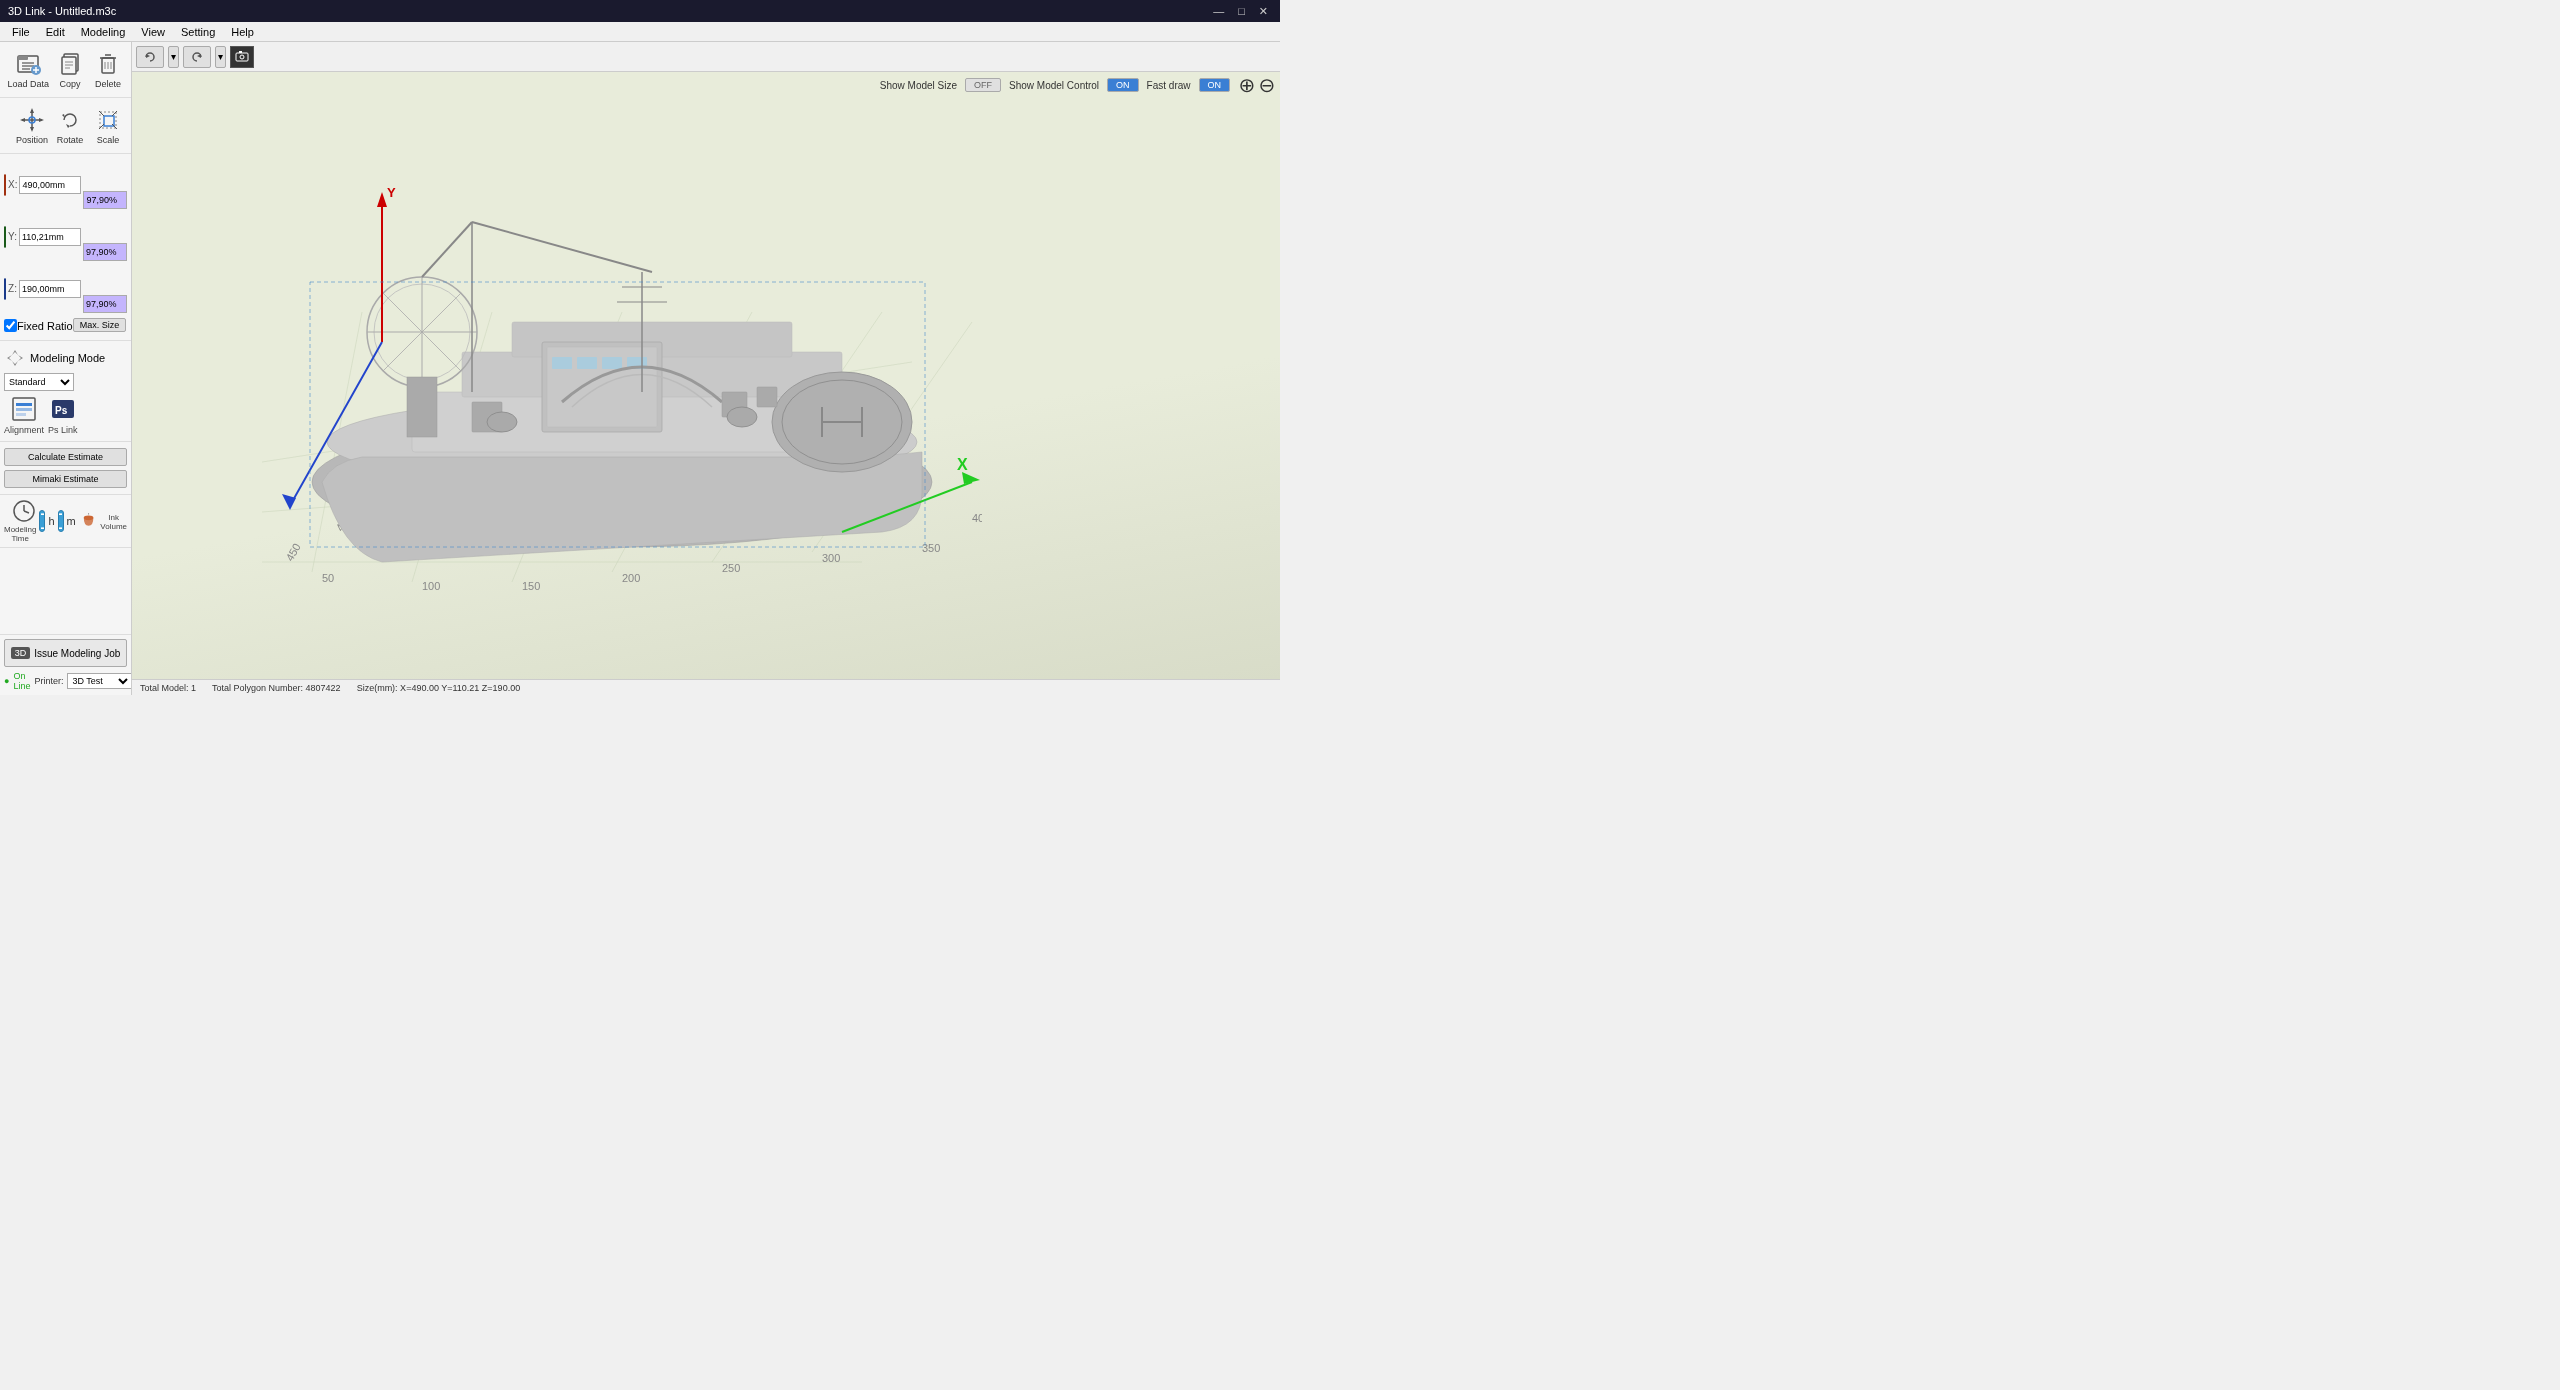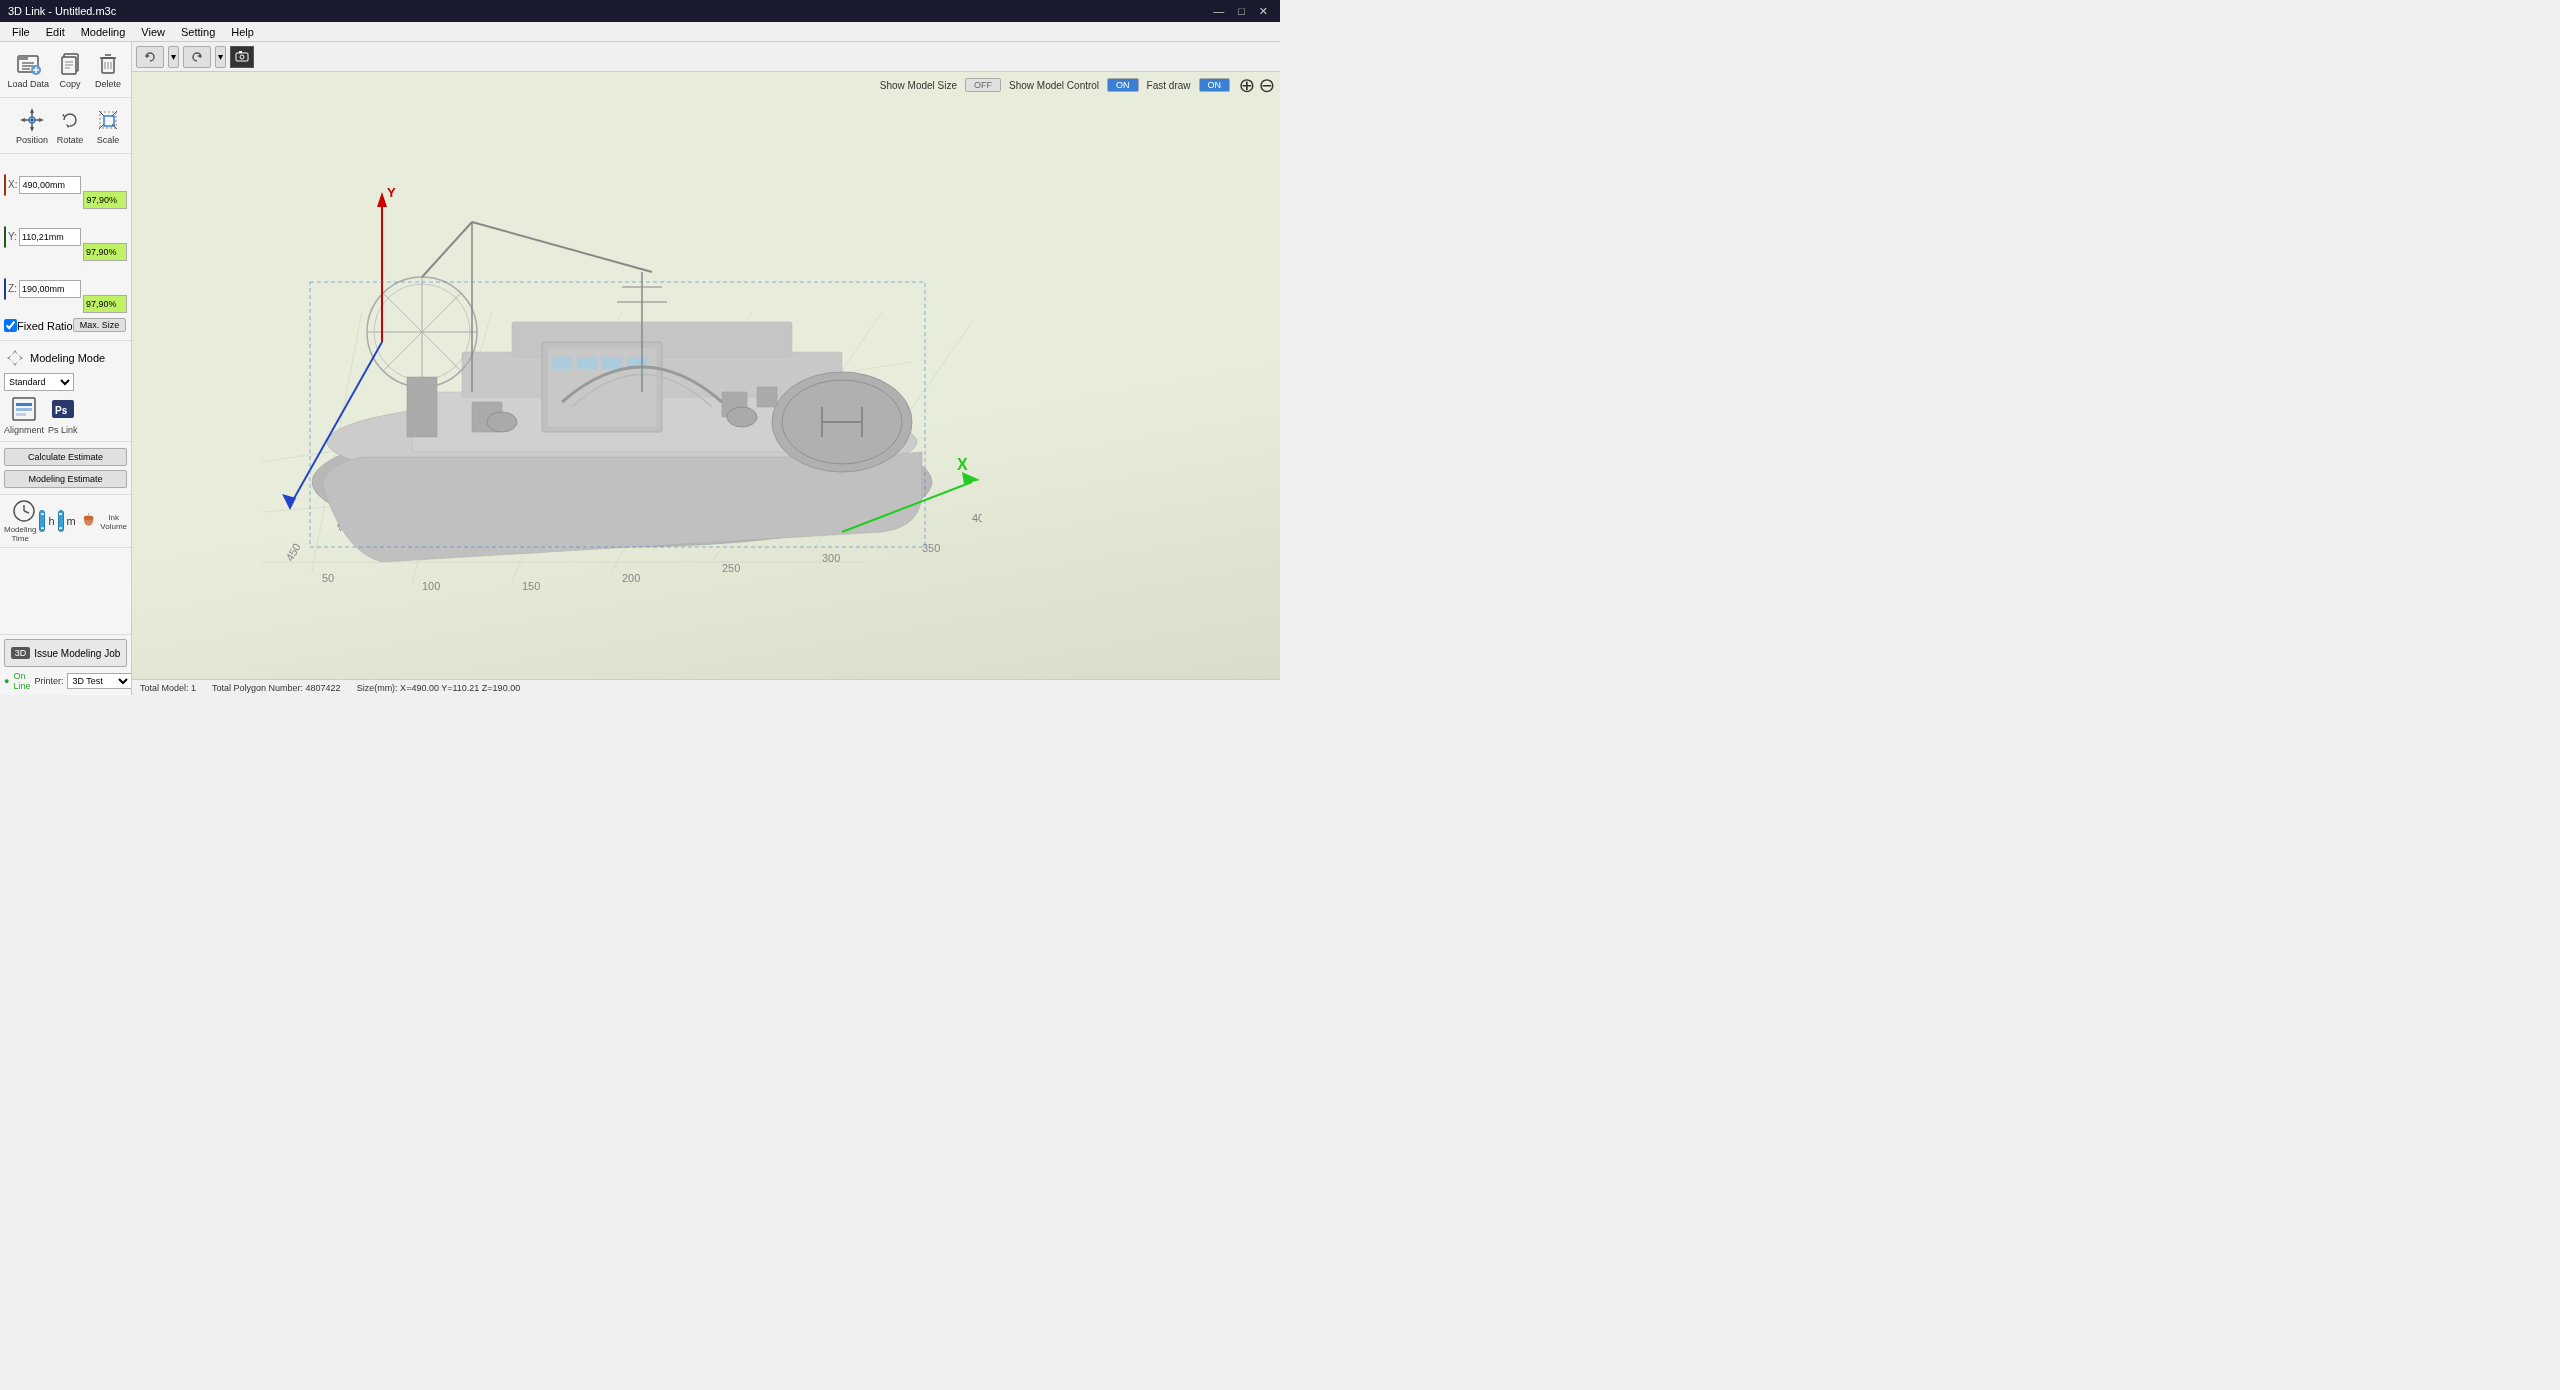--- a/index.html
+++ b/index.html
@@ -121,21 +121,21 @@
       border: 1px solid #aaa;
       padding: 0 2px;
       background: #fff;
     }
     .dim-pct {
       width: 44px;
       height: 18px;
       font-size: 9px;
       border: 1px solid #aaa;
       padding: 0 2px;
-      background: #bef264;
+      background: #c4b5fd;
       margin-top: 31px;
     }
     .fixed-ratio-row {
       display: flex;
       align-items: flex-end;
       padding: 2px 0;
     }
     .max-size-btn {
       font-size: 9px;
       padding: 1px 6px;
@@ -615,21 +615,21 @@
               <rect x="3" y="5" width="22" height="18" rx="2" fill="#2a3a6a"></rect>
               <text x="6" y="19" font-size="10" fill="white" font-weight="bold">Ps</text>
             </svg>
             <div class="mode-label">Ps Link</div>
           </div>
         </div>
       </div>
 
       <div id="estimate-section">
         <button class="est-btn">Calculate Estimate</button>
-        <button class="est-btn">Modeling Estimate</button>
+        <button class="est-btn">Mimaki Estimate</button>
       </div>
 
       <div id="time-section">
         <div class="time-row">
           <div class="time-btn">
             <svg width="24" height="24" viewBox="0 0 24 24">
               <circle cx="12" cy="12" r="10" fill="none" stroke="#555" stroke-width="1.5"></circle>
               <line x1="12" y1="6" x2="12" y2="12" stroke="#555" stroke-width="1.5"></line>
               <line x1="12" y1="12" x2="17" y2="14" stroke="#555" stroke-width="1.5"></line>
             </svg>

